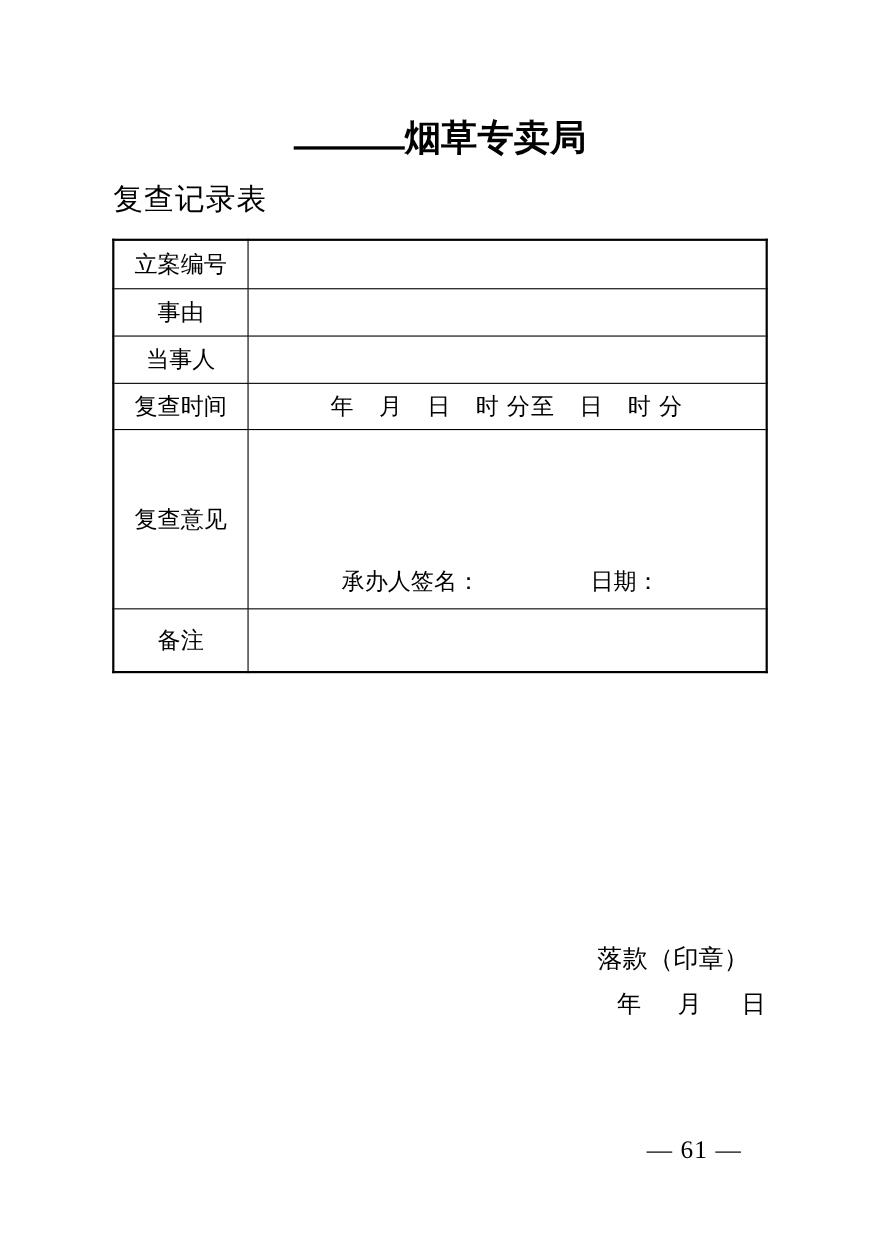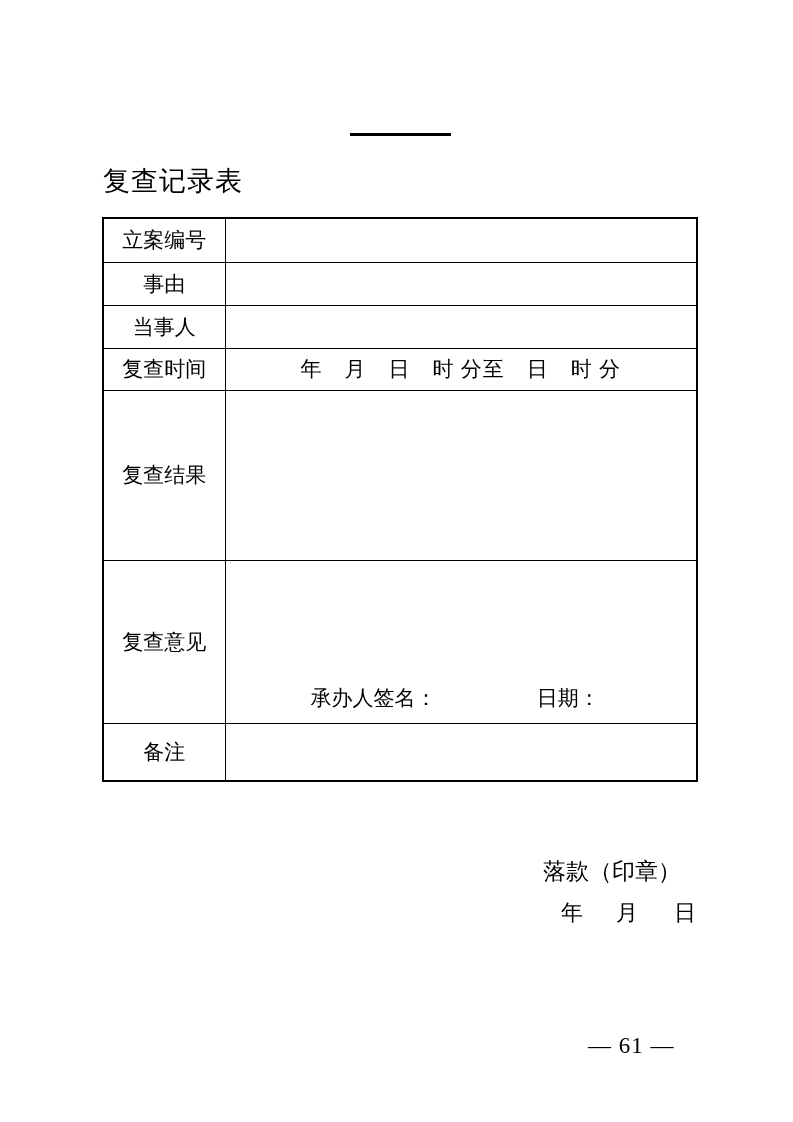--- a/index.html
+++ b/index.html
@@ -113,21 +113,21 @@
     font-size: 23px;
     letter-spacing: 1px;
     white-space: nowrap;
   }
 </style>
 </head>
 <body>
 
 <div class="doc">
 
-  <div class="title"><span class="blank-line"></span></div>
+  <div class="title"><span class="blank-line"></span><span>烟草专卖局</span></div>
 
   <div class="subtitle">复查记录表</div>
 
   <table class="form">
     <colgroup>
         <col class="c-label">
         <col class="c-value">
       </colgroup>
     <tbody>
       <tr class="r1">
@@ -138,24 +138,20 @@
         <td class="lbl">事由</td>
         <td class="val"></td>
       </tr>
       <tr class="r3">
         <td class="lbl">当事人</td>
         <td class="val"></td>
       </tr>
       <tr class="r4">
         <td class="lbl">复查时间</td>
         <td class="val time-cell">年　月　日　时 分至　日　时 分</td>
-      </tr>
-      <tr class="r6">
-        <td class="lbl">复查结果</td>
-        <td class="val"></td>
       </tr>
       <tr class="r7">
         <td class="lbl">复查意见</td>
         <td class="val opinion-cell">
           <div class="sig-row">
             <span>承办人签名：</span>
             <span class="date-label">日期：</span>
           </div>
         </td>
       </tr>

